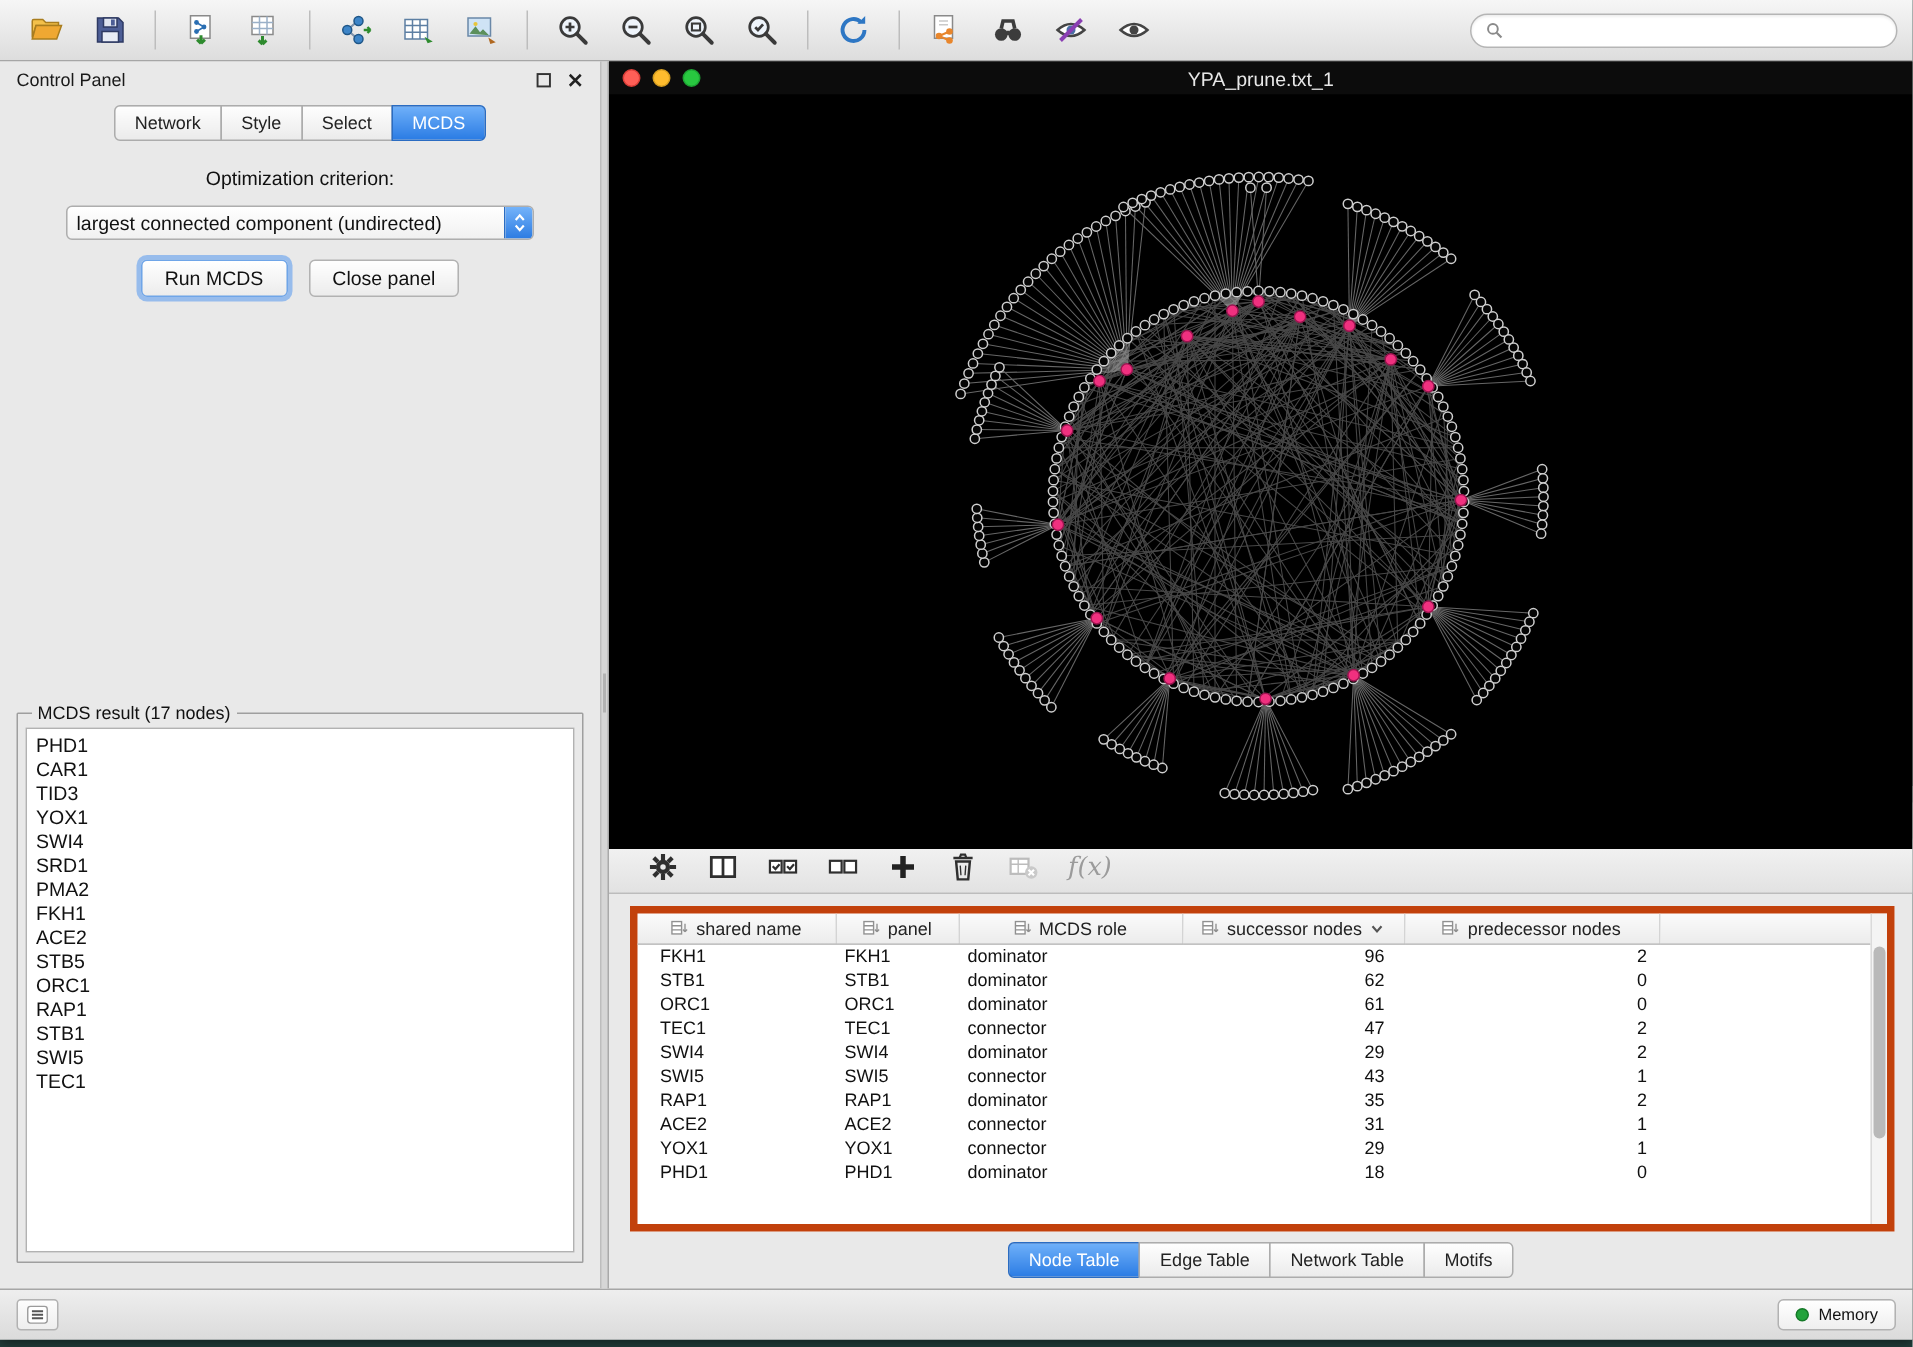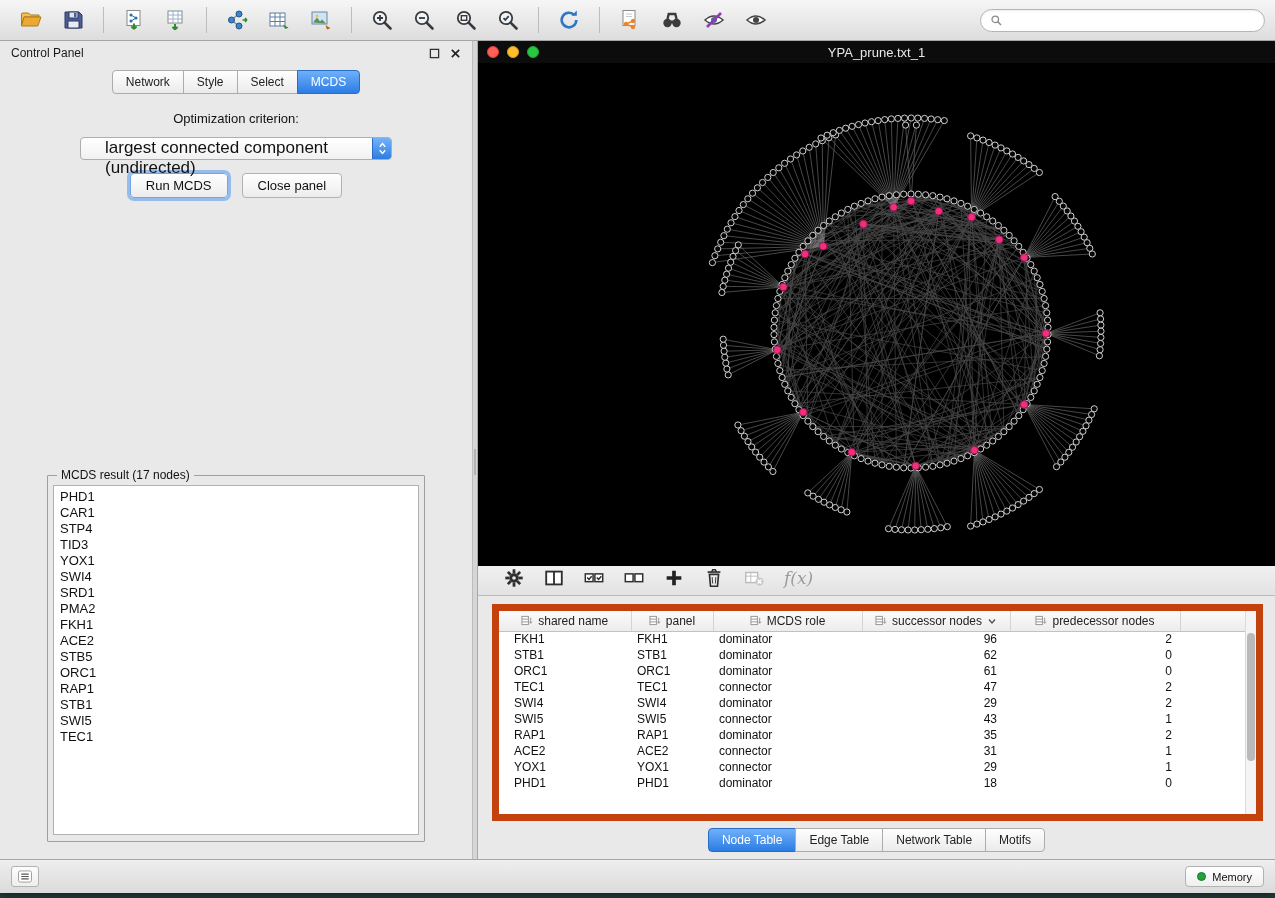--- a/index.html
+++ b/index.html
@@ -13,33 +13,33 @@
   .tb-btn { width:42px; height:33px; border:none; background:transparent; display:flex; align-items:center; justify-content:center; border-radius:4px; }
   .tb-btn svg { width:24px; height:24px; }
   .tb-sep { width:1px; height:26px; background:#bdbdbd; margin:0 9px; flex:none; }
   .search-box { margin-left:auto; width:285px; height:23px; background:#fff; border:1px solid #b5b5b5; border-radius:12px; display:flex; align-items:center; padding:0 9px; gap:6px; box-shadow:inset 0 1px 2px rgba(0,0,0,.08); }
   .search-box input { border:none; outline:none; flex:1; font:12px "Liberation Sans",sans-serif; background:transparent; color:#333; }
 
   
   .main { flex:1; display:flex; min-height:0; }
 
   
-  .control-panel { width:472px; flex:none; background:#e9e9e9; display:flex; flex-direction:column; }
+  .control-panel { width:400px; flex:none; background:#e9e9e9; display:flex; flex-direction:column; }
   .panel-header { height:24px; flex:none; display:flex; align-items:center; padding:0 11px; font-size:12px; color:#1a1a1a; gap:10px; }
   .panel-header .ph-title { margin-right:auto; }
   .ph-ic { display:flex; align-items:center; }
   .seg-row { display:flex; justify-content:center; margin:5px 0 3px; flex:none; }
   .seg-tab { font-size:12px; padding:4px 13px; background:linear-gradient(#fefefe,#ebebeb); border:1px solid #acacac; margin-left:-1px; color:#222; white-space:nowrap; }
   .seg-tab:first-child { border-radius:4px 0 0 4px; margin-left:0; }
   .seg-tab:last-child { border-radius:0 4px 4px 0; }
   .seg-tab.active { background:linear-gradient(#6fb0f9,#2b7ce4); border-color:#2a6cc2; color:#fff; }
 
   .cp-content { flex:1; display:flex; flex-direction:column; align-items:center; padding-top:14px; min-height:0; }
   .opt-label { font-size:13px; color:#111; margin-bottom:11px; }
-  .dropdown { width:312px; height:23px; background:linear-gradient(#ffffff,#f1f1f1); border:1px solid #aeaeae; border-radius:4px; position:relative; display:flex; padding:0 26px 0 24px; font-size:17px; color:#111; }
+  .dropdown { width:312px; height:23px; background:linear-gradient(#ffffff,#f1f1f1); border:1px solid #aeaeae; border-radius:4px; position:relative; display:flex; align-items:center; padding:0 26px 0 6px; font-size:13px; color:#111; }
   .dd-stepper { position:absolute; right:0; top:0; bottom:0; width:19px; background:linear-gradient(#74b3fa,#2d7ce2); border-radius:0 3px 3px 0; border-left:1px solid #2a6cc2; display:flex; align-items:center; justify-content:center; }
   .btn-row { margin-top:13px; display:flex; gap:14px;border-radius:11px; }
   .mac-btn { font:13px "Liberation Sans",sans-serif; color:#111; padding:4px 15px; background:linear-gradient(#ffffff,#ececec); border:1px solid #b2b2b2; border-radius:4px; }
   .mac-btn.focused { box-shadow:0 0 0 3px rgba(108,165,238,.65); border-color:#6fa5e8; }
 
   .result-box { margin-top:auto; margin-bottom:17px; width:378px; height:374px; border:1px solid #9f9f9f; border-radius:1px; padding:3px 5px 8px; flex:none; }
   .result-box legend { font-size:12px; color:#111; padding:0 4px; margin-left:4px; }
   .result-list { width:100%; height:350px; background:#fff; border:1px solid #b2b2b2; overflow:hidden; font-size:13px; line-height:16px; padding:3px 0 0 6px; color:#111; }
 
   .splitter { width:6px; flex:none; background:#d6d6d6; border-left:1px solid #bdbdbd; border-right:1px solid #a9a9a9; position:relative; }
@@ -56,21 +56,21 @@
   .net-title { position:absolute; left:0; right:0; text-align:center; color:#e8e8e8; font-size:13px; pointer-events:none; }
   #network-canvas { position:absolute; left:0; top:22px; }
 
   
   .table-panel { flex:1; background:#e9e9e9; display:flex; flex-direction:column; min-height:0;margin-top:11px; }
   .tp-toolbar { height:37px; flex:none; background:linear-gradient(#f4f4f4,#e2e2e2); border-top:1px solid #d6d6d6; border-bottom:1px solid #bcbcbc; display:flex; align-items:center; padding-left:18px; gap:4px; }
   .tp-btn { width:36px; height:31px; border:none; background:transparent; display:flex; align-items:center; justify-content:center; border-radius:4px; }
   .tp-btn svg { width:22px; height:22px; }
   .fx-label { font:italic 17px "DejaVu Serif", serif; color:#9b9b9b; margin-left:8px; }
 
-  .table-wrap { margin:8px 12px 0 14px; background:#fff; border:7px solid #c2410c; flex:1; min-height:0; position:relative; overflow:hidden; }
+  .table-wrap { margin:8px 12px 0 14px; background:#fff; border:5px solid #c2410c; flex:1; min-height:0; position:relative; overflow:hidden; }
   table { border-collapse:collapse; width:calc(100% - 11px); table-layout:fixed; }
   thead th { height:20px; background:linear-gradient(#fbfbfb,#ececec); border-right:1px solid #d4d4d4; border-bottom:1px solid #c2c2c2; font-weight:normal; font-size:12px; color:#222; padding:0 4px; overflow:hidden; }
   thead th:last-child { border-right:none; }
   .h-inner { display:flex; align-items:center; justify-content:center; gap:5px; white-space:nowrap; }
   tbody td { font-size:12px; height:16px; padding:0 6px; white-space:nowrap; overflow:hidden; color:#111; }
   tbody td.c0 { padding-left:15px; }
   tbody td.num { text-align:right; }
   tbody td.num.succ { padding-right:13px; }
   tbody td.num.pred { padding-right:8px; }
   .vscroll { position:absolute; top:0; right:0; bottom:0; width:11px; background:#f4f4f4; border-left:1px solid #dadada; }
@@ -294,21 +294,20 @@
           </div>
           <div class="btn-row">
             <button class="mac-btn focused">Run MCDS</button>
             <button class="mac-btn">Close panel</button>
           </div>
           <fieldset class="result-box">
             <legend>MCDS result (17 nodes)</legend>
             <div class="result-list" id="result-list">
                 <div class="result-item">PHD1</div>
                 <div class="result-item">CAR1</div>
-                <div class="result-item">STP4</div>
                 <div class="result-item">TID3</div>
                 <div class="result-item">YOX1</div>
                 <div class="result-item">SWI4</div>
                 <div class="result-item">SRD1</div>
                 <div class="result-item">PMA2</div>
                 <div class="result-item">FKH1</div>
                 <div class="result-item">ACE2</div>
                 <div class="result-item">STB5</div>
                 <div class="result-item">ORC1</div>
                 <div class="result-item">RAP1</div>

